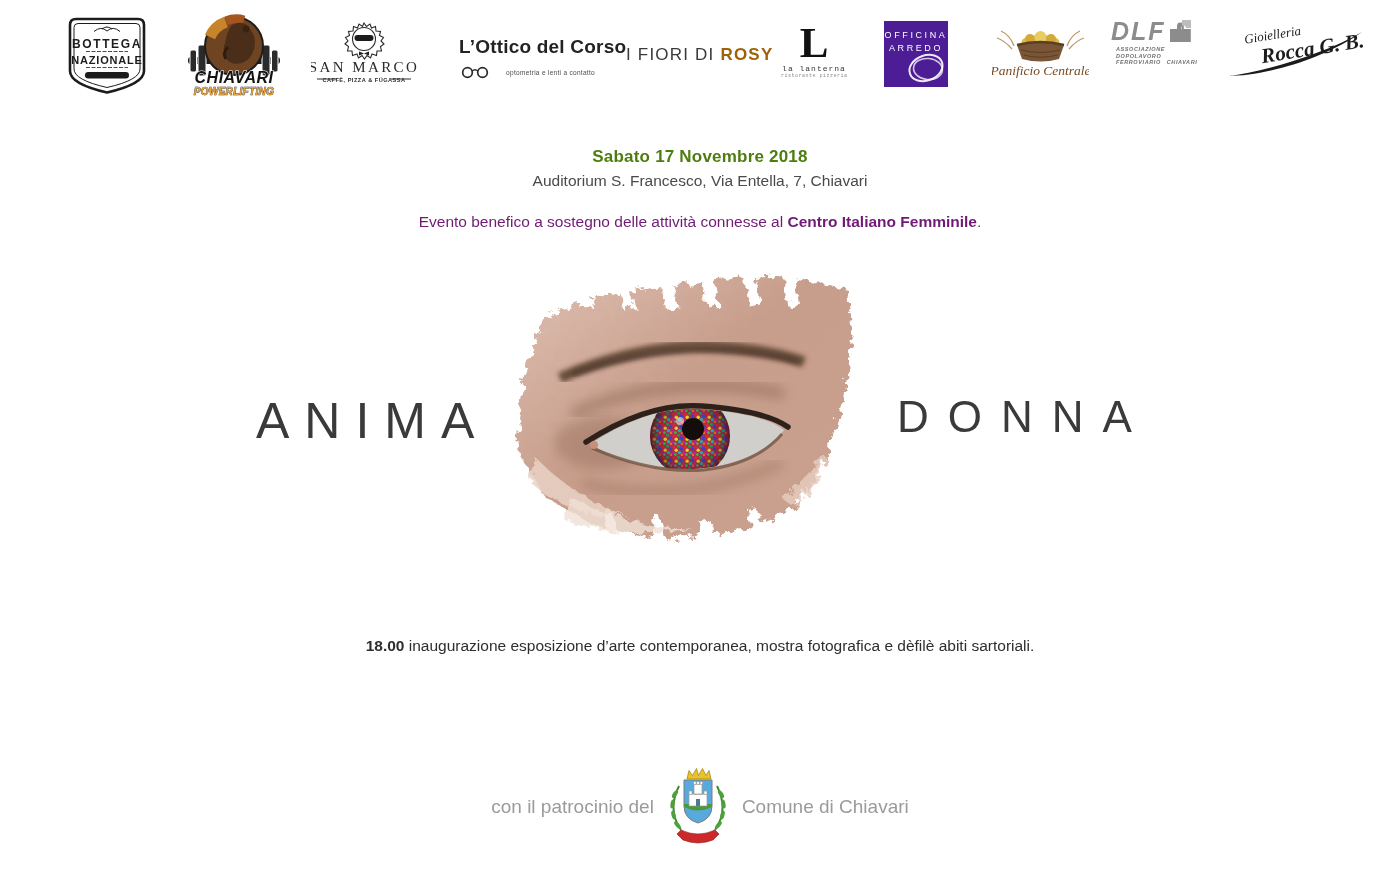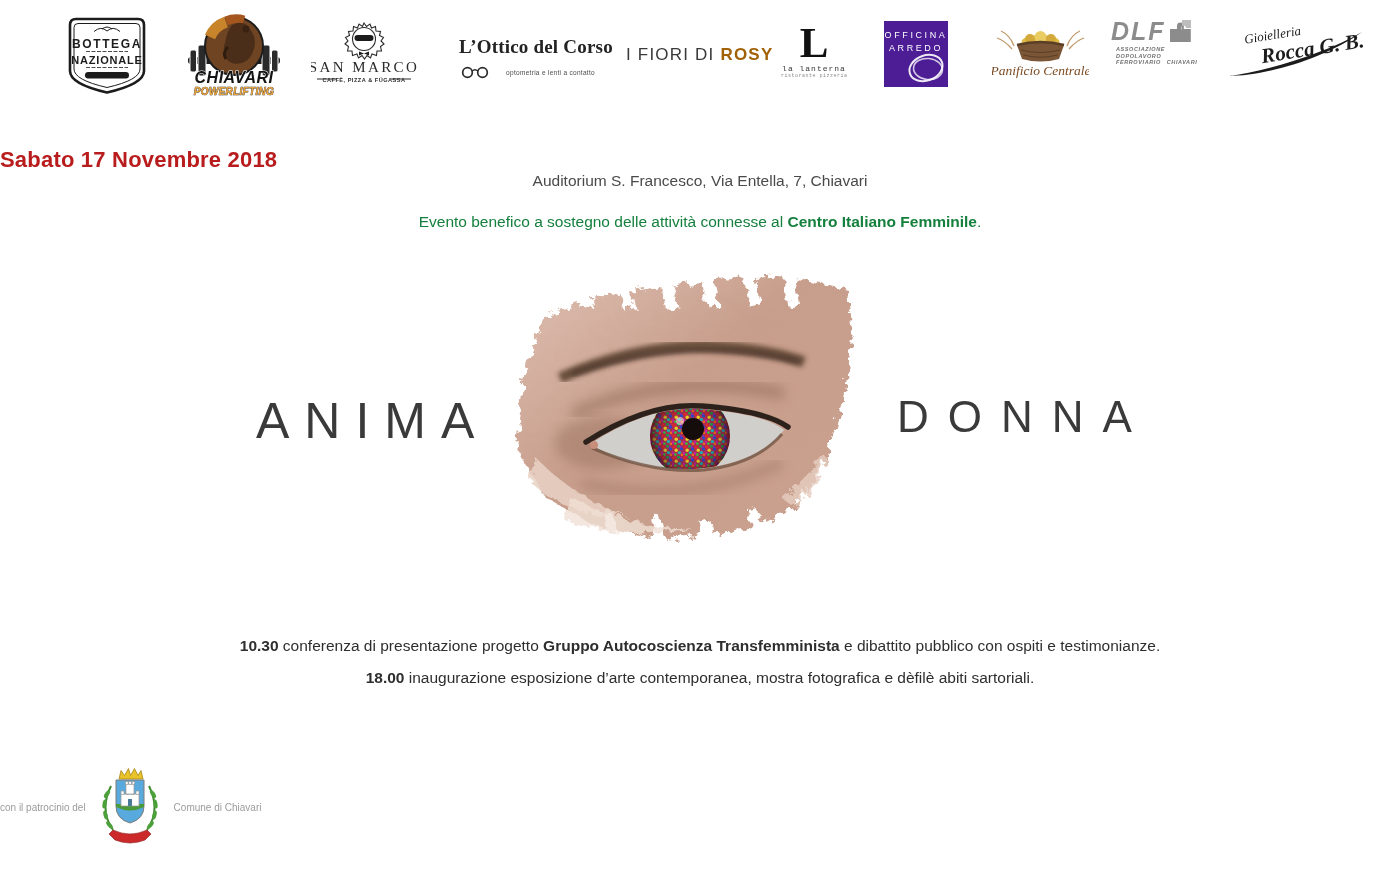--- a/index.html
+++ b/index.html
@@ -12,21 +12,21 @@
   #logo-bottega { left:64px; top:14px; }
 
   
   #logo-power { left:186px; top:13px; }
 
   
   #logo-sanmarco { left:311px; top:22px; }
 
   
   #logo-ottico { left:459px; top:36px; width:140px; height:46px; }
-  .ottico-name { font-family:Liberation Serif, serif; font-weight:bold; font-size:19px; color:#232323; letter-spacing:0.2px; white-space:nowrap; }
+  .ottico-name { font-family:Liberation Sans, sans-serif; font-weight:bold; font-size:19px; color:#232323; letter-spacing:0.2px; white-space:nowrap; }
   .ottico-glasses { position:absolute; left:2px; bottom:3px; }
   .ottico-tag { position:absolute; right:4px; bottom:6px; font-size:6.5px; color:#4a4a4a; letter-spacing:0.3px; }
 
   
   #logo-fiori { left:626px; top:45px; font-size:17px; letter-spacing:1.2px; color:#3a3a3a; white-space:nowrap; font-weight:500; }
   .fiori-accent { color:#a16207; font-weight:bold; }
 
   
   #logo-lanterna { left:781px; top:23px; width:66px; text-align:center; }
   .lant-letter { font-family:"Liberation Serif", serif; font-weight:bold; font-size:43px; line-height:0.92; color:#111; }
@@ -45,36 +45,36 @@
   #logo-dlf { left:1111px; top:18px; width:104px; }
   .dlf-top { display:flex; align-items:flex-start; gap:2px; }
   .dlf-name { font-size:25px; font-weight:bold; font-style:italic; color:#8c8c8c; letter-spacing:2px; line-height:26px; }
   .dlf-tags { font-size:5.5px; font-style:italic; color:#707070; letter-spacing:0.6px; line-height:6.5px; margin-left:5px; margin-top:1px; font-weight:bold; }
   .dlf-chiavari { margin-left:6px; }
 
   
   #logo-rocca { left:1224px; top:6px; }
 
   
-  .event-date { position:absolute; top:147px; left:0; width:100%; text-align:left; font-size:22px; font-weight:bold; color:#b91c1c; letter-spacing:0.2px; }
+  .event-date { position:absolute; top:147px; left:0; width:100%; text-align:center; font-size:17px; font-weight:bold; color:#4d7c0f; letter-spacing:0.2px; }
   .event-venue { position:absolute; top:172px; left:0; width:100%; text-align:center; font-size:15.5px; color:#4a4a4a; }
-  .event-benefit { position:absolute; top:213px; left:0; width:100%; text-align:center; font-size:15.5px; color:#15803d; }
+  .event-benefit { position:absolute; top:213px; left:0; width:100%; text-align:center; font-size:15.5px; color:#701a75; }
   .event-benefit b { font-weight:bold; }
 
   
   .anima-title { position:absolute; left:256px; top:392px; font-size:50px; font-weight:300; letter-spacing:15px; color:#3a3a3a; }
   .donna-title { position:absolute; left:897px; top:392px; font-size:44px; font-weight:300; letter-spacing:19px; color:#3a3a3a; }
   .eye-art { position:absolute; left:452px; top:258px; }
 
   
   .schedule { position:absolute; top:630px; left:0; width:100%; text-align:center; font-size:15.5px; color:#2e2e2e; line-height:32px; }
   .schedule b { font-weight:bold; }
 
   
-  .patronage { position:absolute; top:766px; left:0; width:100%; display:flex; justify-content:flex-start; align-items:center; gap:13px; font-size:10px; color:#9b9b9b; }
+  .patronage { position:absolute; top:766px; left:0; width:100%; display:flex; justify-content:center; align-items:center; gap:13px; font-size:19px; color:#9b9b9b; }
 </style>
 </head>
 <body>
 
 <div>
 
   <div class="logo" id="logo-bottega">
     <svg width="86" height="84" viewBox="0 0 86 84">
       <path d="M12,5 L74,5 Q80,5 80,11 L80,57 Q80,70 43,78.5 Q6,70 6,57 L6,11 Q6,5 12,5 Z" fill="#ffffff" stroke="#1c1c1c" stroke-width="2.6"></path>
       <path d="M14,9.5 L72,9.5 Q76,9.5 76,13.5 L76,55 Q76,66 43,73.5 Q10,66 10,55 L10,13.5 Q10,9.5 14,9.5 Z" fill="none" stroke="#1c1c1c" stroke-width="1"></path>
@@ -277,21 +277,20 @@
     <circle cx="241" cy="171" r="11" fill="#140d0b"></circle>
     <circle cx="228" cy="163" r="4" fill="#ffffff" opacity="0.5"></circle>
   </g>
 
   <path d="M134,184 Q196,144 250,148 Q314,153 336,169" stroke="#2c221b" stroke-width="5.5" fill="none" stroke-linecap="round"></path>
   <path d="M140,190 Q200,216 252,212 Q304,206 330,176" stroke="#6e5242" stroke-width="3" fill="none" opacity="0.75"></path>
   <circle cx="142" cy="187" r="4" fill="#c98d7c"></circle>
 </svg>
 
 <div class="schedule">
-  <div><b>10.30</b><span> conferenza di presentazione progetto </span><b>Gruppo Autocoscienza Transfemminista</b><span> e dibattito pubblico  con ospiti e testimonianze.</span></div>
   <div><b>18.00</b><span> inaugurazione esposizione d’arte contemporanea, mostra fotografica  e dèfilè abiti sartoriali.</span></div>
 </div>
 
 <div class="patronage">
   <span>con il patrocinio del</span>
   <svg width="62" height="82" viewBox="0 0 62 82">
     <path d="M20,13 l2,-8.5 l3.5,5 l4,-7 l2,7 l4,-7 l3.5,7 l3,-5 l2,8.5 Z" fill="#e8c32a" stroke="#a8861a" stroke-width="0.8"></path>
     <path d="M14,64 Q0,44 12,20" stroke="#3f8a2f" stroke-width="2" fill="none"></path>
     <path d="M48,64 Q62,44 50,20" stroke="#3f8a2f" stroke-width="2" fill="none"></path>
     <g fill="#4da13a">

